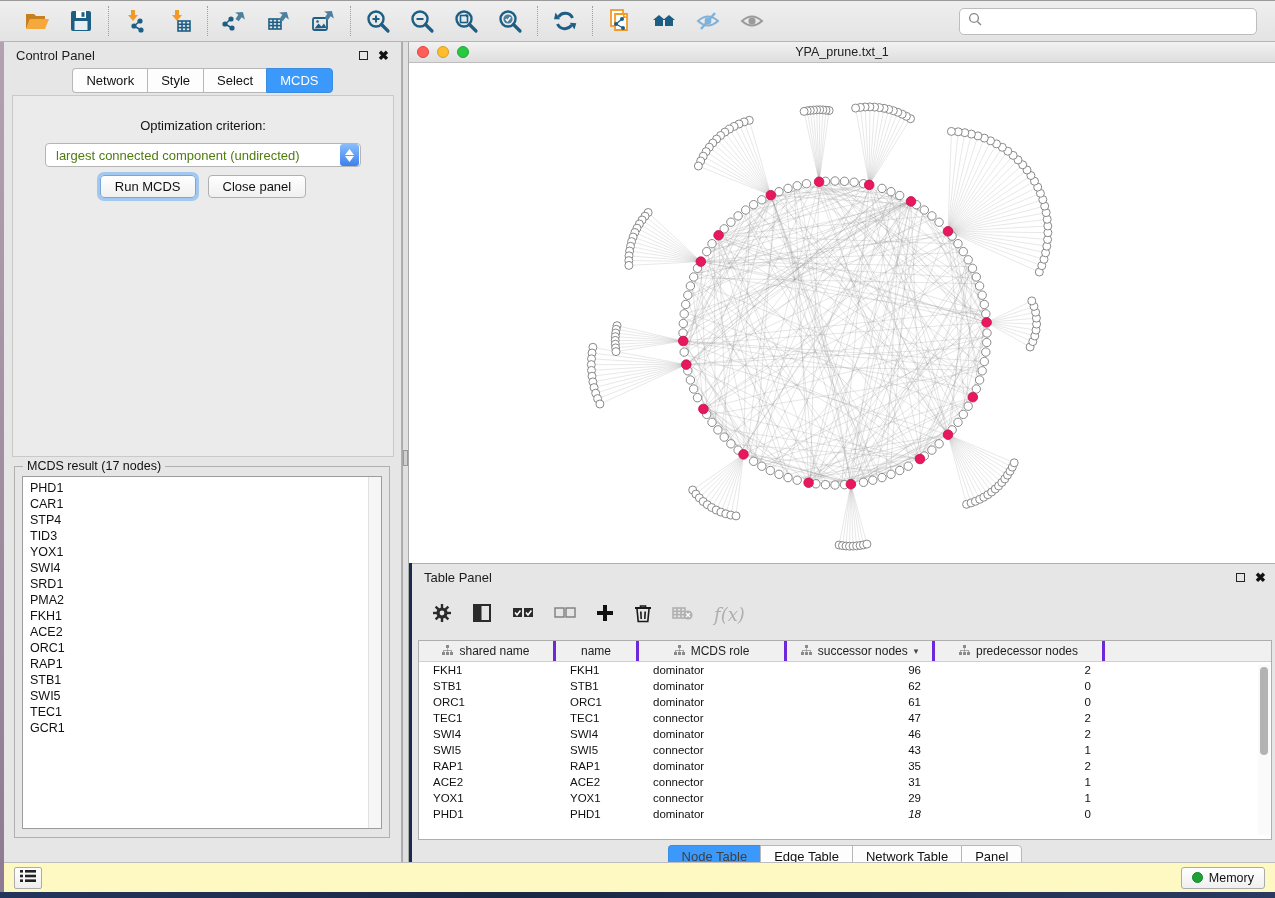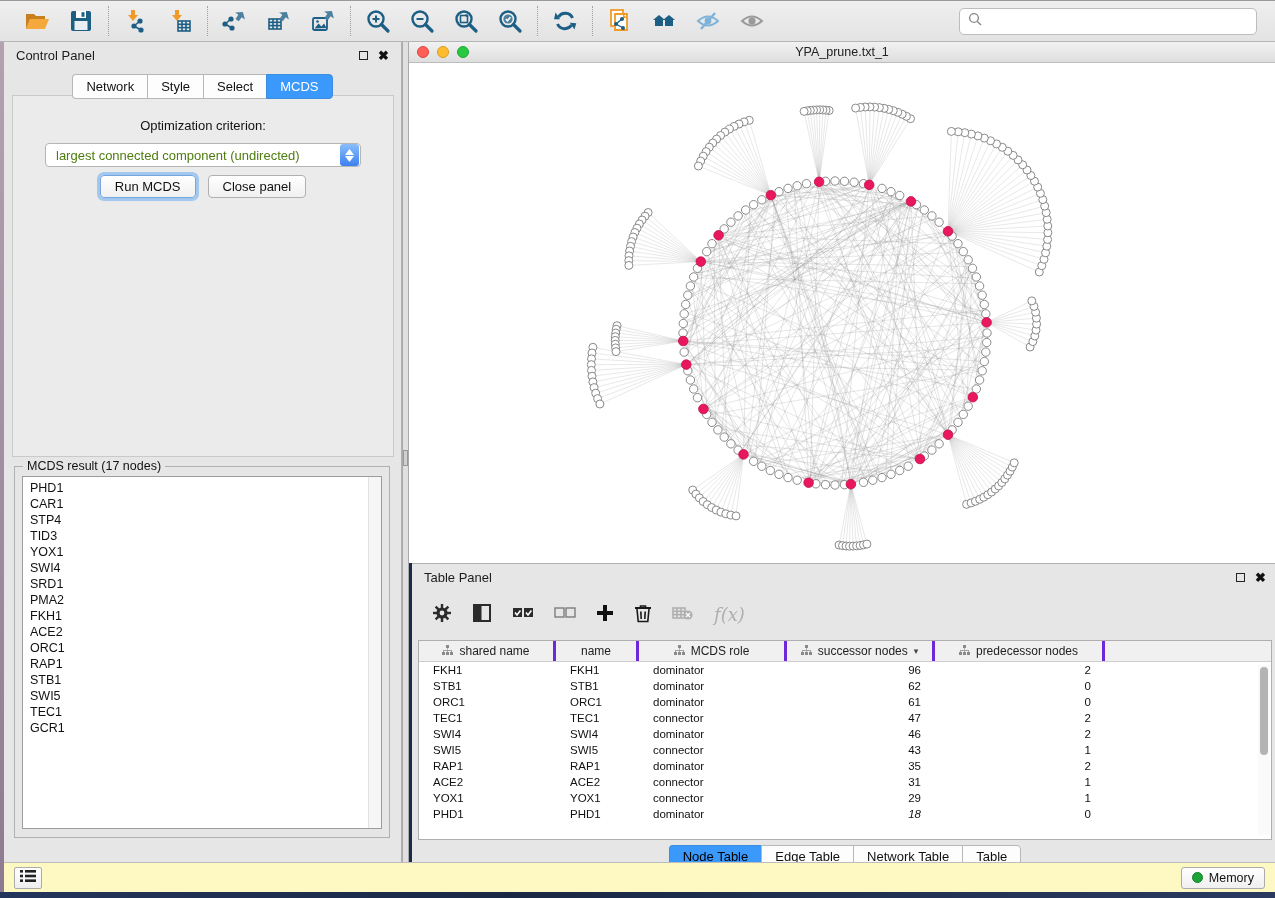--- a/index.html
+++ b/index.html
@@ -19,21 +19,21 @@
   .search-box input { border:none; outline:none; flex:1; font-size:13px; background:transparent; font-family:"Liberation Sans",sans-serif; }
 
   
   .panel-titlebar { height:26px; display:flex; align-items:center; padding:0 12px; font-size:13px; color:#1c1c1c; }
   .panel-controls { margin-left:auto; display:flex; align-items:center; gap:10px; }
   .float-glyph { width:9px; height:9px; border:1.5px solid #222; display:inline-block; }
   .close-glyph { font-size:13px; font-weight:bold; color:#111; line-height:1; }
 
   
   .control-panel { position:absolute; left:4px; top:42px; width:398px; height:820px; background:#e6e6e6; border-right:1px solid #b0b0b0; }
-  .cp-tabs { display:flex; justify-content:center; margin-top:6px; position:relative; z-index:2; }
+  .cp-tabs { display:flex; justify-content:center; margin-top:0; position:relative; z-index:2; }
   .cp-tabs .tab { font-size:13px; padding:4px 13px; background:#fdfdfd; border:1px solid #b7b7b7; border-right:none; color:#111; cursor:pointer; }
   .cp-tabs .tab:first-child { border-radius:4px 0 0 4px; }
   .cp-tabs .tab:last-child { border-right:1px solid #b7b7b7; border-radius:0 4px 4px 0; }
   .cp-tabs .tab.active { background:#3b99fc; border-color:#3b8de0; color:#fff; }
   .cp-inner { position:absolute; left:8px; top:53px; width:382px; height:362px; background:#ebebeb; border:1px solid #c9c9c9; }
   .opt-label { text-align:center; font-size:13px; color:#111; margin-top:22px; }
   .combo { margin:10px auto 0; width:316px; height:24px; background:#fff; border:1px solid #b5b5b5; border-radius:4px; display:flex; align-items:center; cursor:pointer; }
   .combo-text { flex:1; font-size:13px; padding:0 10px; color:#4d7c0f; white-space:nowrap; }
   .combo-stepper { width:19px; height:22px; border-radius:3px; background:linear-gradient(#8abefb,#3b80f0); display:flex; flex-direction:column; align-items:center; justify-content:center; gap:1px; margin-right:1px; }
   .combo-stepper svg { display:block; }
@@ -72,21 +72,21 @@
   .tp-row { display:flex; height:16px; }
   .td-cell { font-size:11.5px; color:#111; line-height:16px; white-space:nowrap; overflow:hidden; }
   .td-left { padding-left:14px; text-align:left; }
   .td-right { padding-right:14px; text-align:right; }
   .tp-vscroll { position:absolute; right:1px; top:24px; width:12px; height:170px; background:#fafafa; }
   .tp-vscroll .thumb { position:absolute; left:2px; top:2px; width:8px; height:88px; background:#b3b3b3; border-radius:4px; }
   .tp-tabs { position:absolute; left:0; right:0; top:281px; display:flex; justify-content:center; }
   .tp-tabs .tab { font-size:13px; padding:3px 13px; background:#fdfdfd; border:1px solid #b7b7b7; border-right:none; color:#111; cursor:pointer; }
   .tp-tabs .tab:first-child { border-radius:4px 0 0 4px; }
   .tp-tabs .tab:last-child { border-right:1px solid #b7b7b7; border-radius:0 4px 4px 0; }
-  .tp-tabs .tab.active { background:#3b99fc; border-color:#3b8de0; color:#000000; }
+  .tp-tabs .tab.active { background:#3b99fc; border-color:#3b8de0; color:#404040; }
 
   
   .status-bar { position:absolute; left:4px; top:862px; width:1271px; height:30px; background:#fef9c3; border-top:1px solid #bdbdbd; display:flex; align-items:center; padding:0 10px; }
   .list-btn { width:28px; height:22px; background:linear-gradient(#fff,#eee); border:1px solid #ababab; border-radius:2px; display:flex; align-items:center; justify-content:center; cursor:pointer; }
   .memory-btn { margin-left:auto; height:22px; background:linear-gradient(#fff,#efefef); border:1px solid #ababab; border-radius:3px; display:flex; align-items:center; gap:6px; padding:0 10px; font-size:12.5px; color:#111; cursor:pointer; }
   .mem-dot { width:11px; height:11px; border-radius:50%; background:#1da335; border:1px solid #128228; }
 </style>
 </head>
 <body>
 
@@ -1261,21 +1261,21 @@
         </div>
       </div>
     <div class="tp-vscroll">
         <div class="thumb"></div>
       </div>
   </div>
   <div class="tp-tabs" id="tp-tabs">
       <div class="tab active">Node Table</div>
       <div class="tab">Edge Table</div>
       <div class="tab">Network Table</div>
-      <div class="tab">Table</div>
+      <div class="tab">Panel</div>
     </div>
 </div>
 
 <div class="status-bar">
   <button class="list-btn">
     <span>
       <svg width="16" height="14" viewBox="0 0 16 14">
           <g fill="#222">
             <rect x="0" y="1" width="3" height="2.6"></rect>
             <rect x="5" y="1" width="11" height="2.6"></rect>

